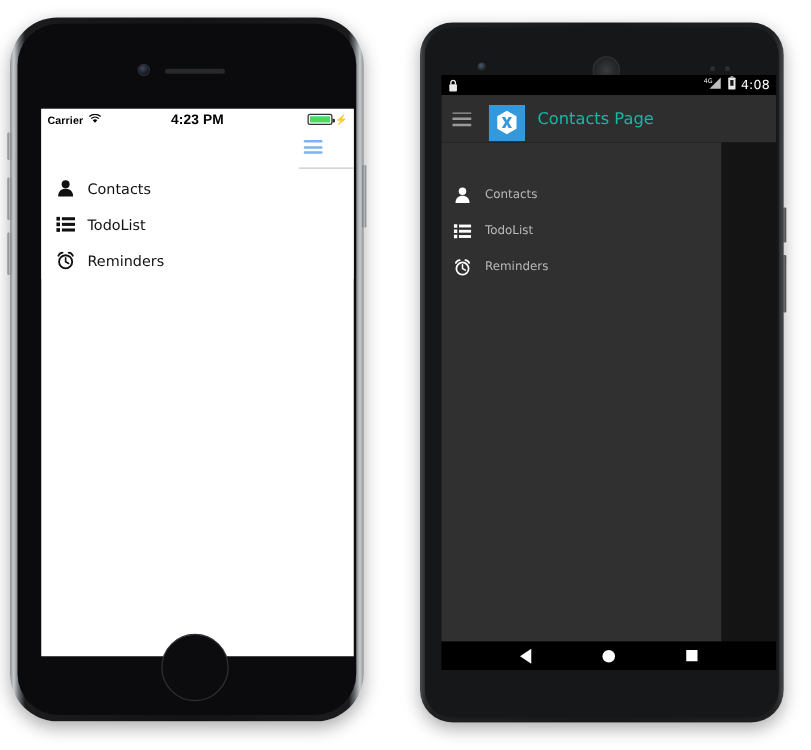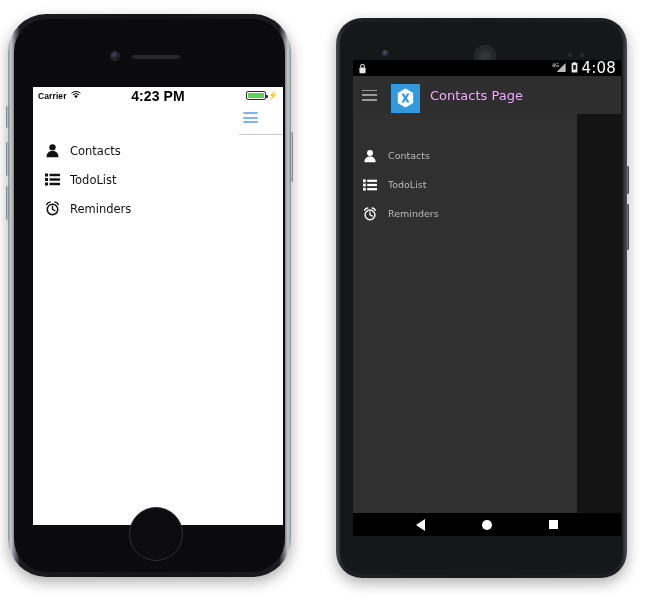--- a/index.html
+++ b/index.html
@@ -95,21 +95,21 @@
     align-items: center;
     padding: 0 5px;
     font-size: 8.5px;
     color: #000;
     font-weight: bold;
     letter-spacing: 0.1px;
     background: #fff;
     justify-content: space-between;
   }
   .ios-sb-left { display: flex; align-items: center; gap: 4px; flex: 1; }
-  .ios-sb-center { flex: 0 0 auto; font-size: 14px; }
+  .ios-sb-center { flex: 0 0 auto; font-size: 11px; }
   .ios-sb-right { display: flex; align-items: center; justify-content: flex-end; gap: 2px; flex: 1; }
   .ios-battery {
     position: relative;
     width: 20px;
     height: 9px;
     border: 1px solid #2f2f2f;
     border-radius: 2px;
     box-sizing: border-box;
     padding: 1px;
   }
@@ -251,21 +251,21 @@
     display: flex;
     align-items: center;
     padding: 0 5px;
     color: #e8e8e8;
     font-size: 9px;
     font-family: "DejaVu Sans", sans-serif;
   }
   .and-sb-left { flex: 1; display: flex; align-items: center; }
   .and-sb-right { display: flex; align-items: center; gap: 4px; }
   .and-lock { width: 9px; height: 11px; display: block; }
-  .and-time { font-size: 15px; color: #fff; letter-spacing: 0.2px; }
+  .and-time { font-size: 10px; color: #fff; letter-spacing: 0.2px; }
 
   
   .and-toolbar {
     height: 38px;
     background: #2e2e2e;
     display: flex;
     align-items: center;
     padding-left: 9px;
     gap: 9px;
     position: relative;
@@ -278,21 +278,21 @@
   }
   .and-hamburger span { display: block; height: 1.6px; background: #9a9a9a; }
   .xam-logo {
     width: 29px; height: 29px;
     flex: 0 0 29px;
     position: relative;
     margin-left: 5px;
     margin-bottom: -6px;
   }
   .and-title {
-    color: #f0abfc;
+    color: #14b8a6;
     font-size: 13px;
     font-family: "DejaVu Sans", sans-serif;
     margin-left: 1px;
   }
 
   
   .and-body { position: relative; height: 399px; background: #141414; }
   .and-drawer {
     position: absolute;
     left: 0; top: 0; bottom: 0;

